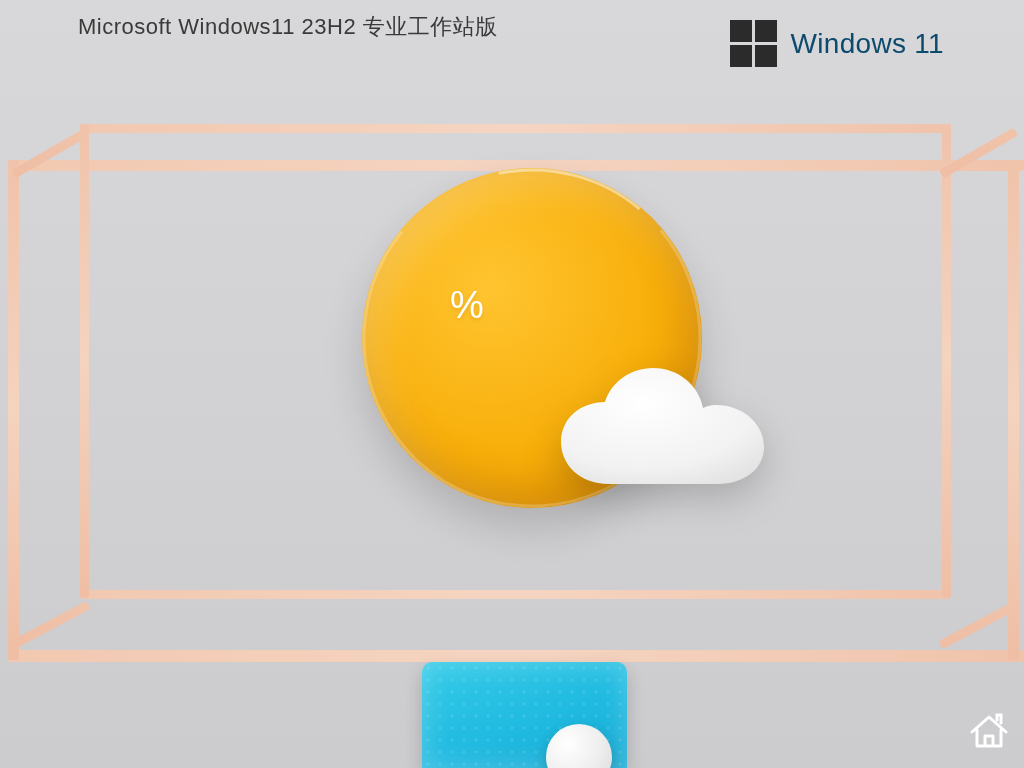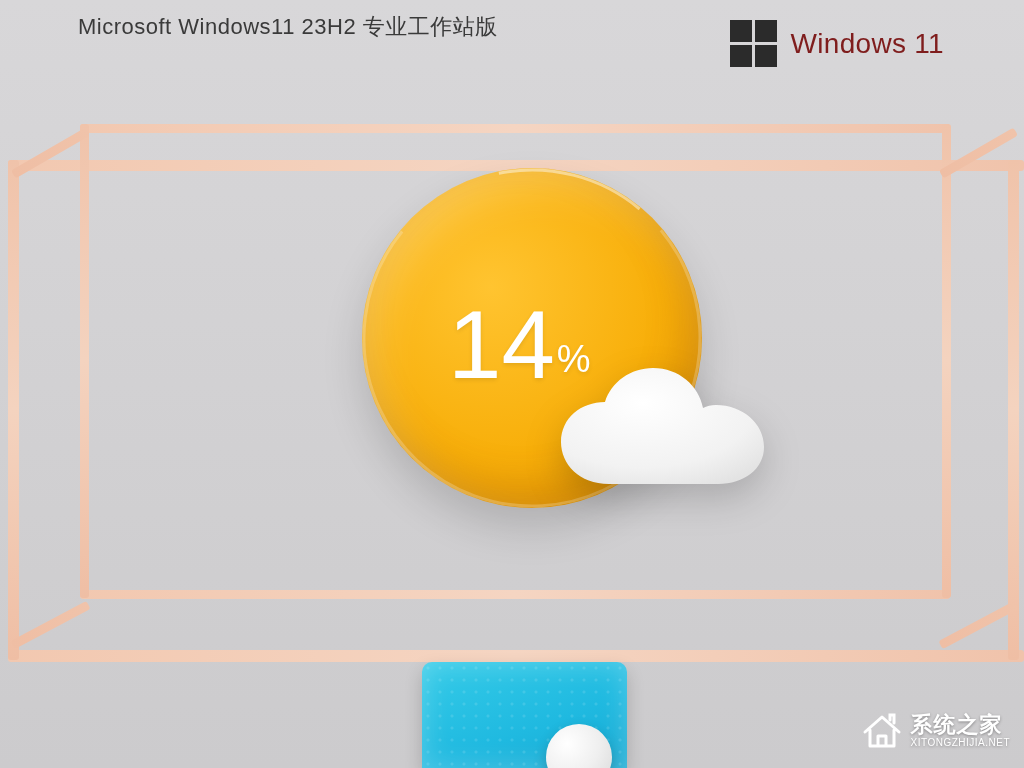--- a/index.html
+++ b/index.html
@@ -36,21 +36,21 @@
   grid-template-columns: 22px 22px;
   grid-template-rows: 22px 22px;
   gap: 3px;
 }
 .win-squares div {
   background: #2b2b2b;
 }
 .win-text {
   font-size: 28px;
   font-weight: 500;
-  color: #7f1d1d;
+  color: #0c4a6e;
   letter-spacing: 0.3px;
 }
 
 
 .frame-bar {
   position: absolute;
   background: linear-gradient(90deg, #f2c8b0, #f5d5c2, #f0c3ab);
   border-radius: 3px;
 }
 
@@ -208,21 +208,20 @@
 <div class="diag diag3"></div>
 <div class="diag diag4"></div>
 
 <div class="disc-wrap">
   <div class="disc"></div>
   <svg class="ring" viewBox="0 0 356 356">
     <circle cx="178" cy="178" r="168" fill="none" stroke="rgba(255,255,255,0.45)" stroke-width="3" stroke-dasharray="150 1200" stroke-dashoffset="-40" transform="rotate(-115 178 178)"></circle>
     <circle cx="178" cy="178" r="168" fill="none" stroke="rgba(255,255,255,0.22)" stroke-width="3" stroke-dasharray="760 1200" stroke-dashoffset="-220" transform="rotate(-115 178 178)"></circle>
   </svg>
   <div class="progress">
-    <span class="num">14</span>
     <span class="pct">%</span>
   </div>
 </div>
 
 <svg class="cloud" width="220" height="150" viewBox="0 0 220 150">
   <defs>
     <radialGradient id="cg" cx="40%" cy="30%" r="80%">
       <stop offset="0%" stop-color="#ffffff"></stop>
       <stop offset="70%" stop-color="#f2f2f2"></stop>
       <stop offset="100%" stop-color="#e3e3e3"></stop>
@@ -235,17 +234,13 @@
 </svg>
 
 <div class="cyan-block"></div>
 <div class="cyan-ball"></div>
 
 <div class="watermark">
   <svg width="42" height="38" viewBox="0 0 42 38">
     <path fill="none" stroke="#fff" stroke-width="3" stroke-linejoin="round" stroke-linecap="round" d="M4 20 L21 5 L38 20 M9 18 V34 H33 V18 M17 34 V24 H25 V34"></path>
     <path fill="none" stroke="#fff" stroke-width="3" stroke-linecap="round" d="M29 8 V3 H33 V11"></path>
   </svg>
-  <div class="wm-col">
-    <span class="wm-text-cn">系统之家</span>
-    <span class="wm-text-en">XITONGZHIJIA.NET</span>
-  </div>
 </div>
 
 </body></html>

